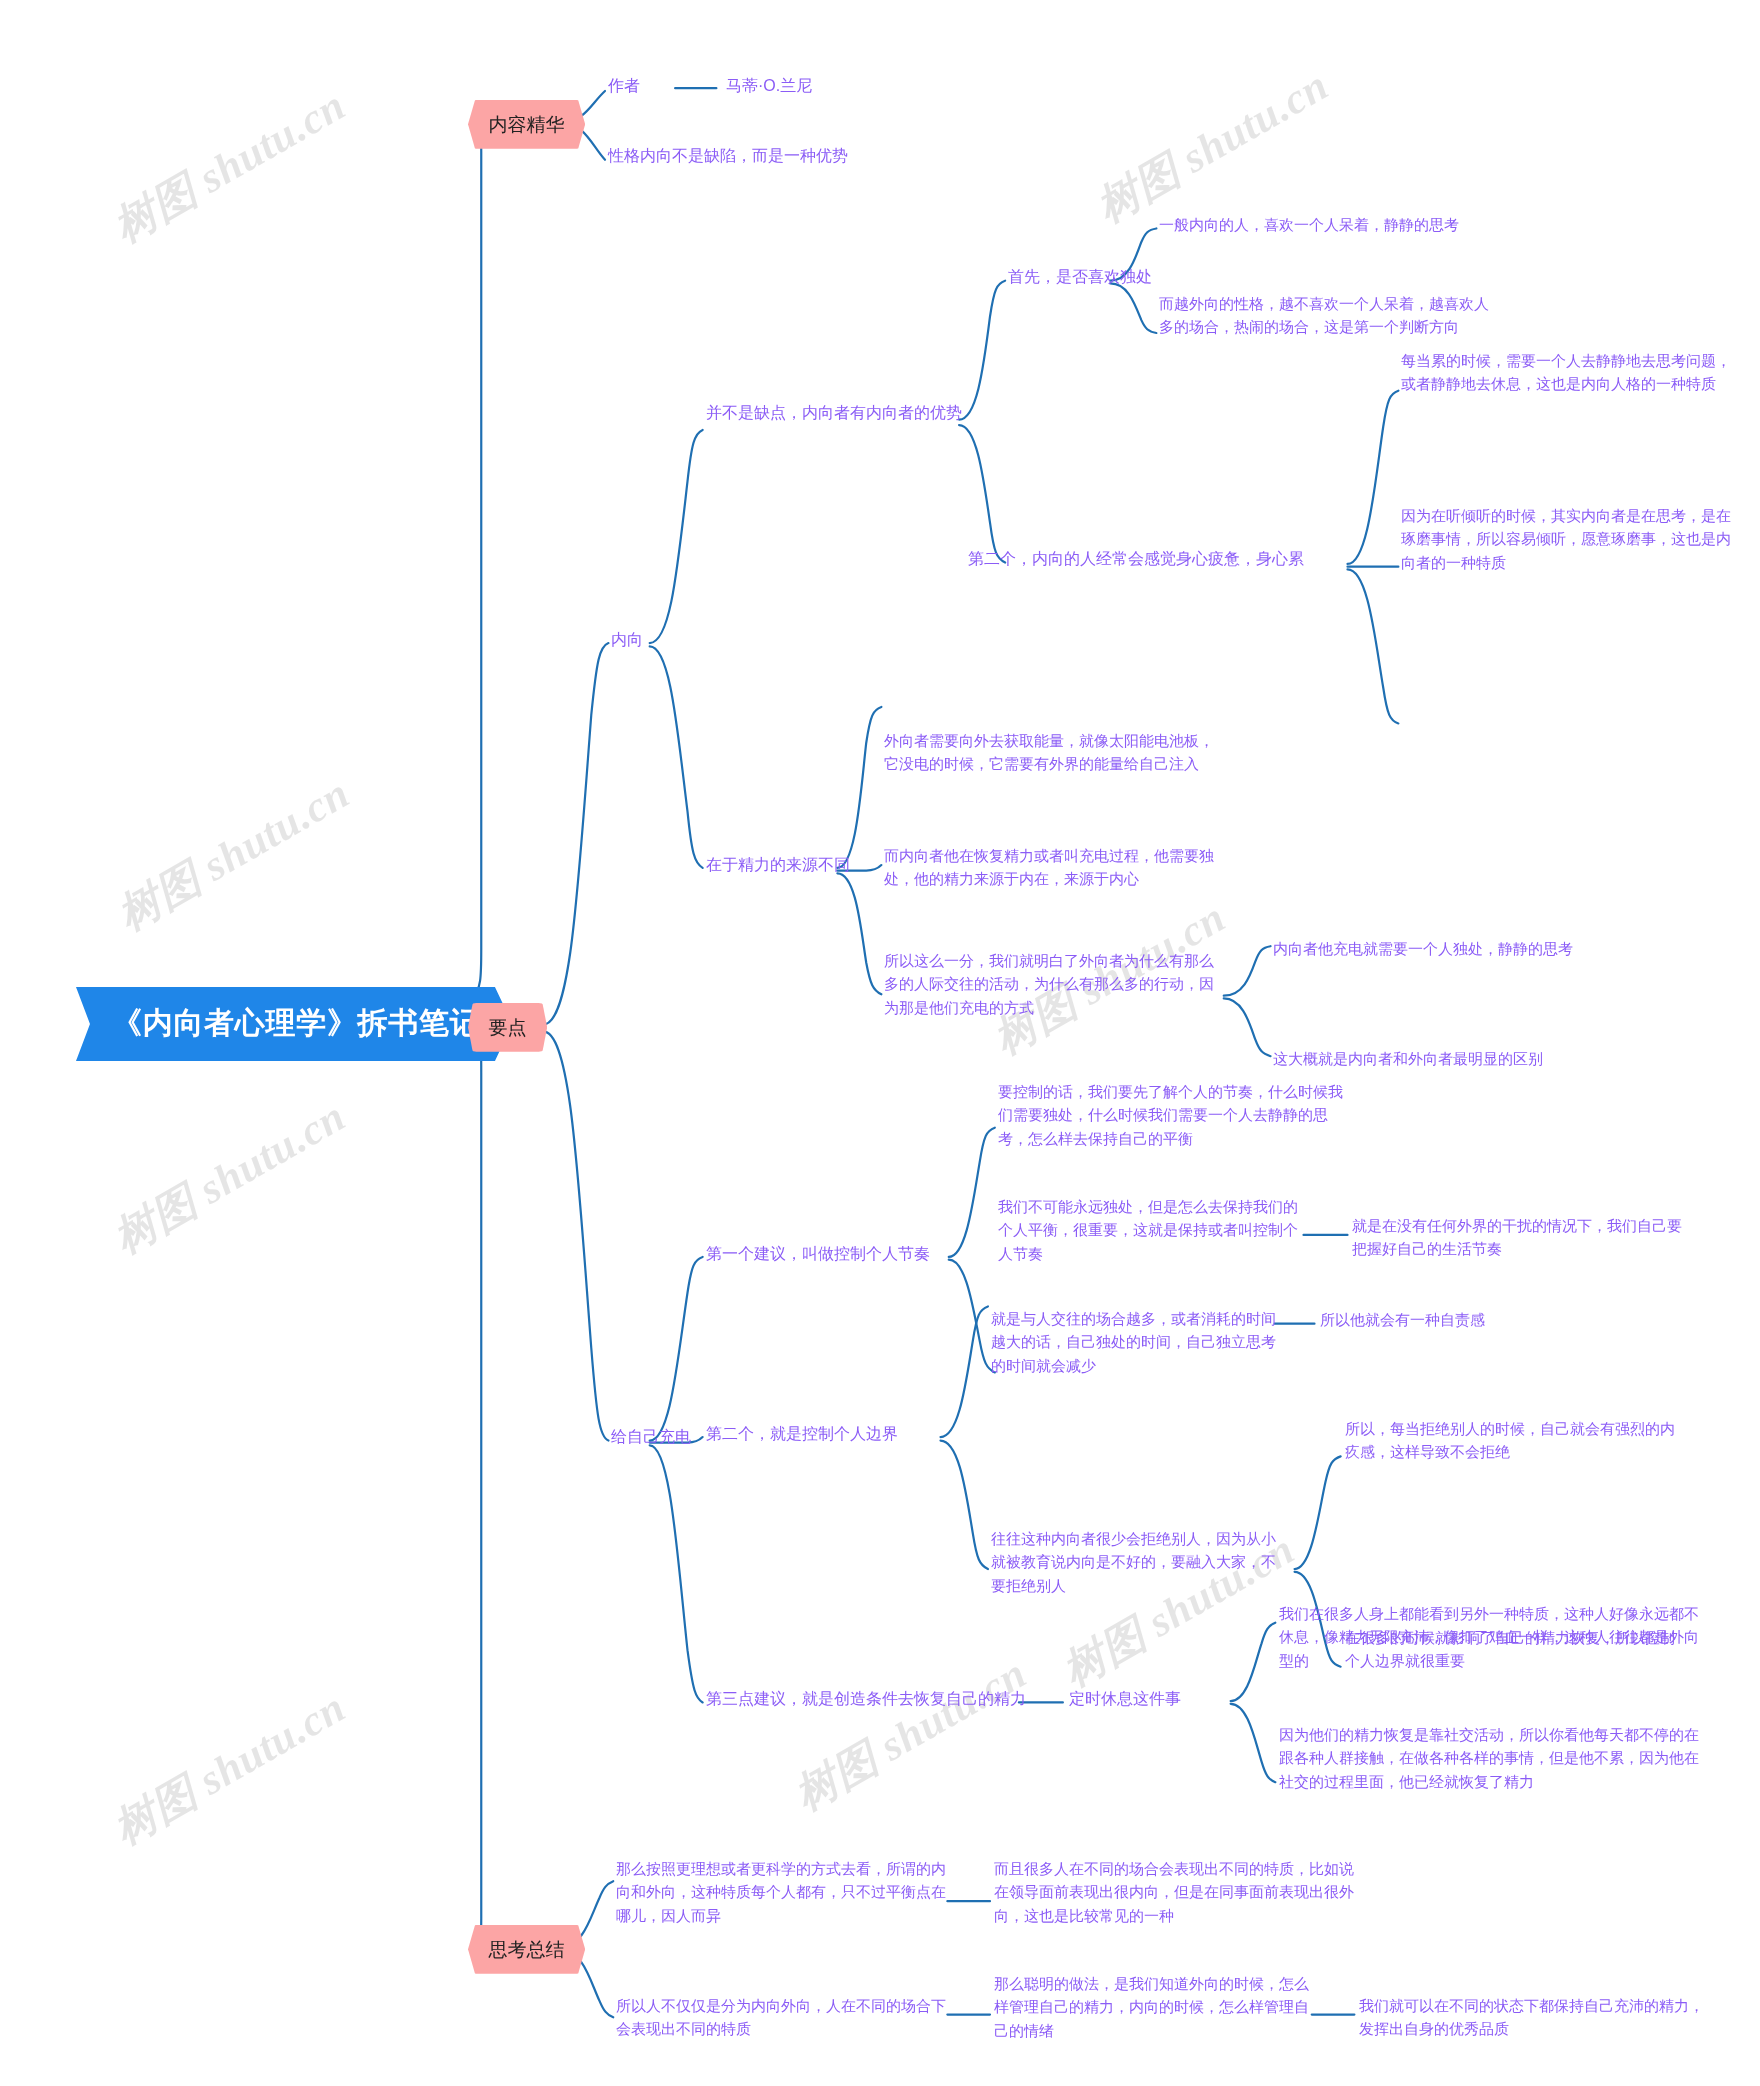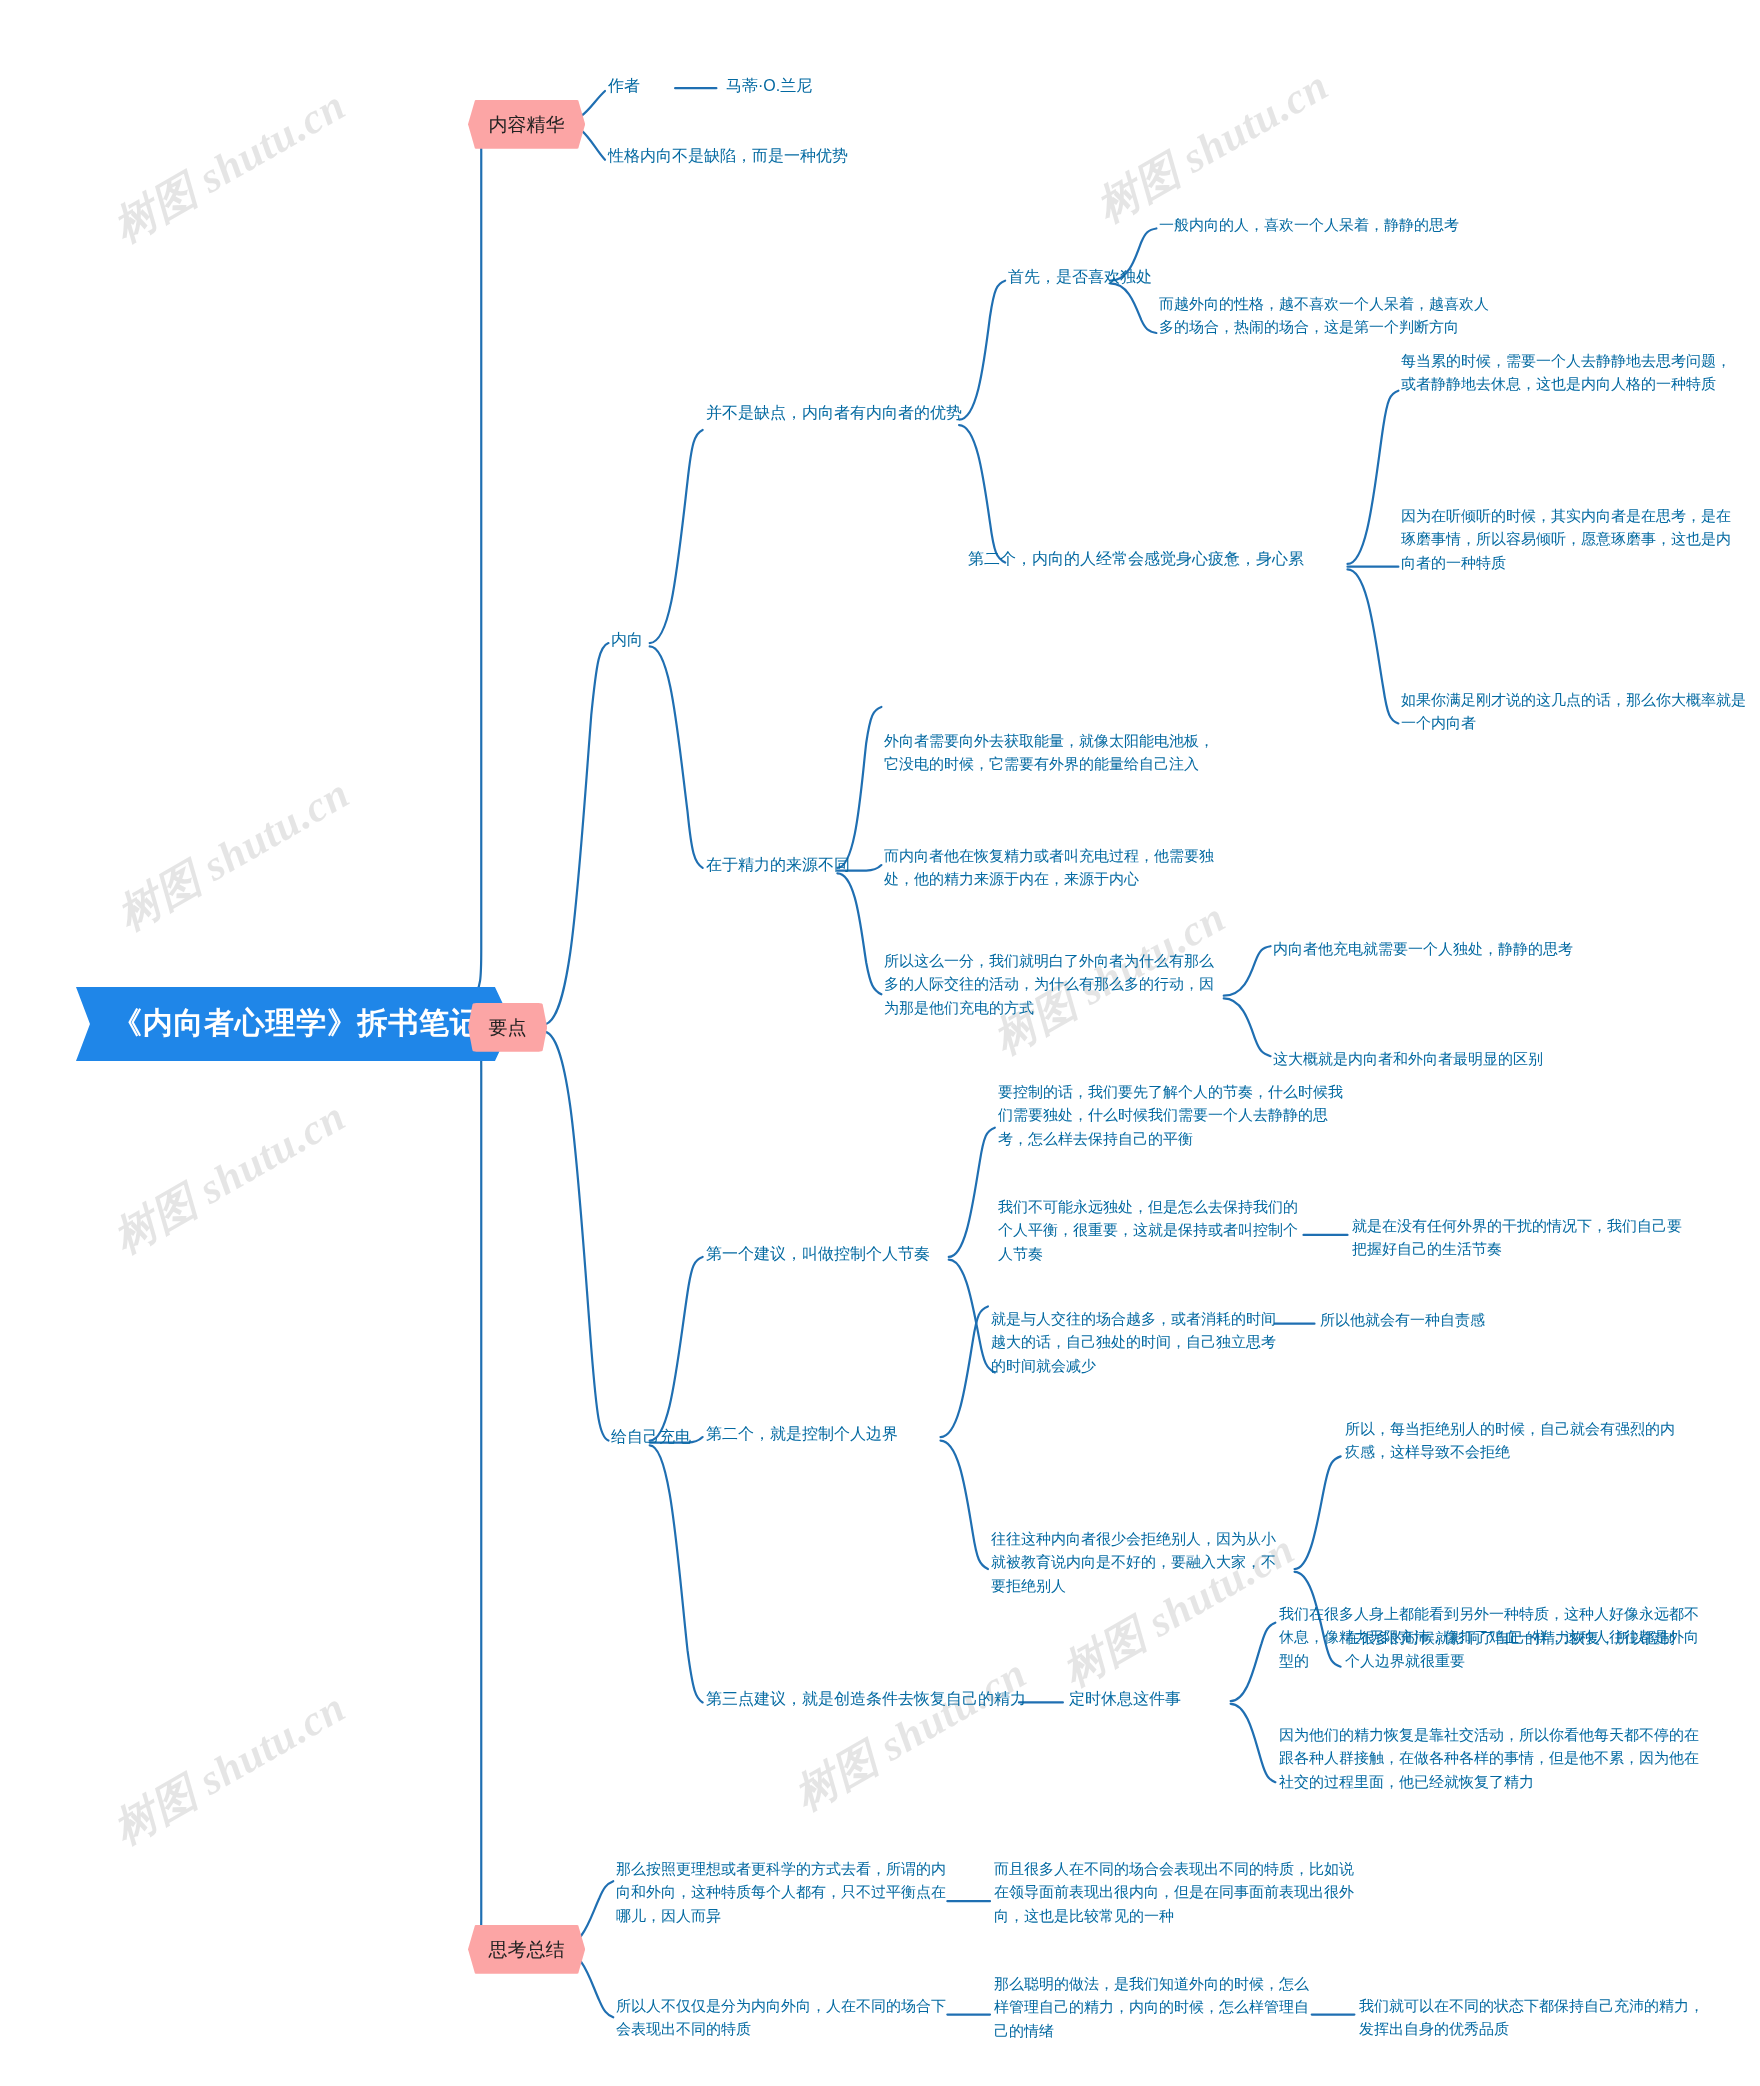--- a/index.html
+++ b/index.html
@@ -26,21 +26,21 @@
     transform-origin:left top;
     font-size:43px;
     letter-spacing:0.7px;
   }
 
   
   .node{
     position:absolute;
     z-index:3;
     box-sizing:border-box;
-    color:#0369a1;
+    color:#8b5cf6;
     line-height:1.55;
   }
   .node .txt{display:block;}
 
   .root{
     background:#1f86e8;
     color:#ffffff;
     font-size:30px;
     font-weight:700;
     padding:13px 32px 14.4px 36px;
@@ -197,23 +197,20 @@
 
   <div class="node lvl2" style="left:968px;top:547px;">
     <span class="txt">第二个，内向的人经常会感觉身心疲惫，身心累</span>
   </div>
   <div class="node leaf" style="left:1401px;top:349px;width:344px;">
     <span class="txt">每当累的时候，需要一个人去静静地去思考问题，或者静静地去休息，这也是内向人格的一种特质</span>
   </div>
   <div class="node leaf" style="left:1401px;top:504px;width:344px;">
     <span class="txt">因为在听倾听的时候，其实内向者是在思考，是在琢磨事情，所以容易倾听，愿意琢磨事，这也是内向者的一种特质</span>
   </div>
-  <div class="node leaf" style="left:1401px;top:688px;width:347px;">
-    <span class="txt">如果你满足刚才说的这几点的话，那么你大概率就是一个内向者</span>
-  </div>
 
   <div class="node lvl2" style="left:706px;top:853px;">
     <span class="txt">在于精力的来源不同</span>
   </div>
   <div class="node leaf" style="left:884px;top:729px;width:337px;">
     <span class="txt">外向者需要向外去获取能量，就像太阳能电池板，它没电的时候，它需要有外界的能量给自己注入</span>
   </div>
   <div class="node leaf" style="left:884px;top:844px;width:337px;">
     <span class="txt">而内向者他在恢复精力或者叫充电过程，他需要独处，他的精力来源于内在，来源于内心</span>
   </div>

